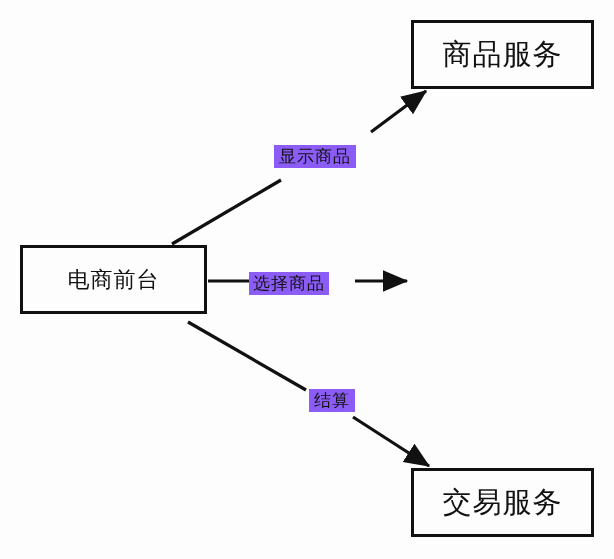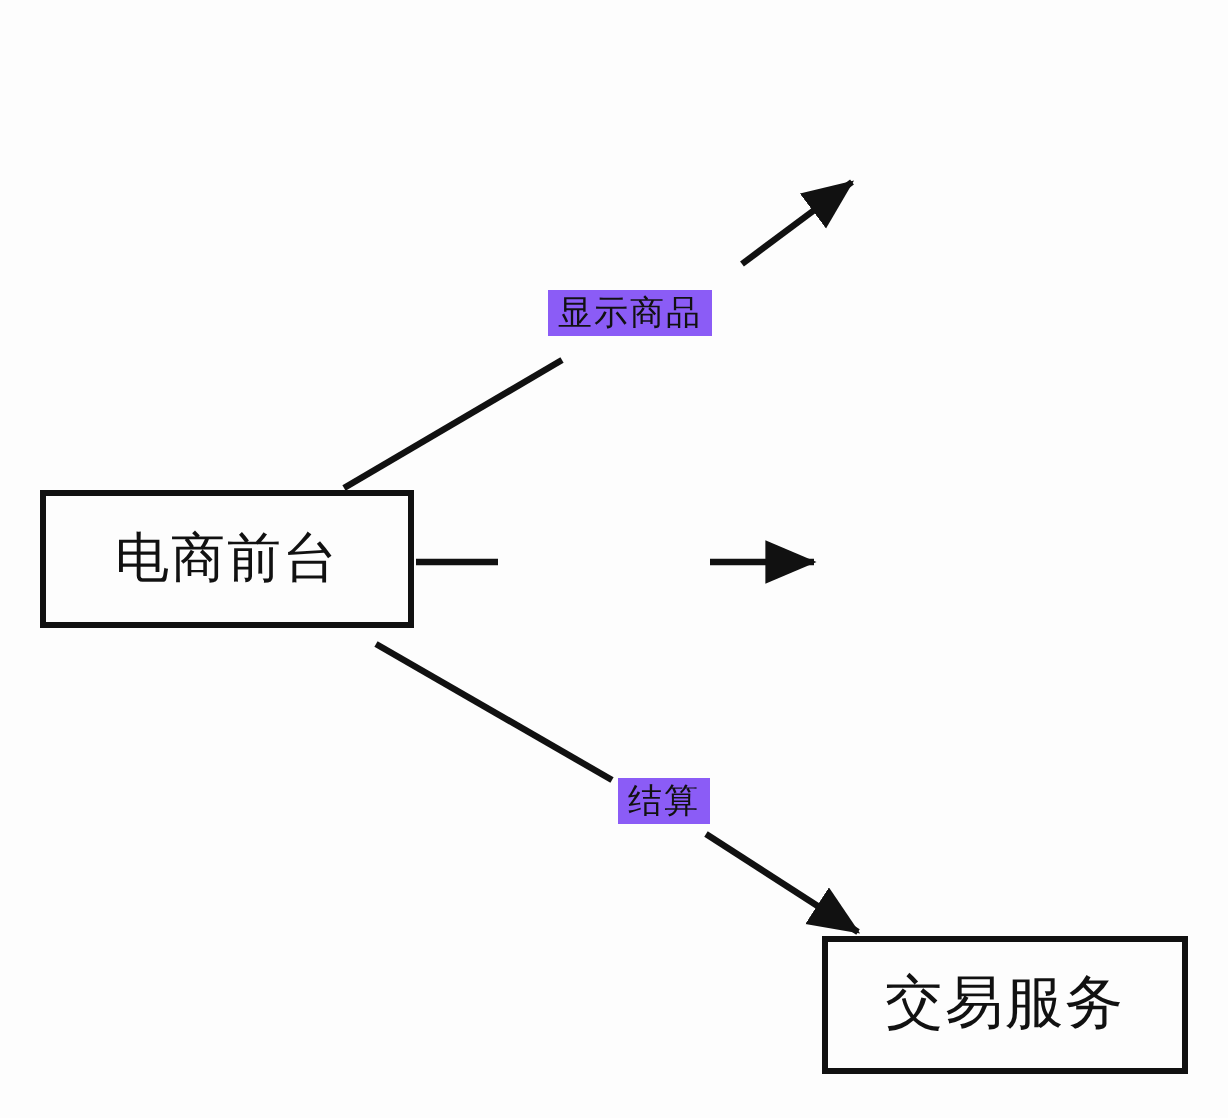--- a/index.html
+++ b/index.html
@@ -40,21 +40,21 @@
   }
   .node-label {
     display: block;
     line-height: 1;
   }
   #node-frontend {
     left: 20px;
     top: 245px;
     width: 187px;
     height: 69px;
-    font-size: 27px;
+    font-size: 22px;
   }
   #node-product {
     left: 411px;
     top: 20px;
     width: 183px;
     height: 69px;
     font-size: 29px;
   }
   #node-cart {
     left: 411px;
@@ -121,24 +121,28 @@
     <g>
       <line x1="188" y1="322" x2="306" y2="390" stroke="#111111" stroke-width="3.2"></line>
       <line x1="353" y1="417" x2="429" y2="466" stroke="#111111" stroke-width="3.2" marker-end="url(#arrowhead)"></line>
     </g>
   </svg>
 
   <div class="node" id="node-frontend">
     <span class="node-label">电商前台</span>
   </div>
 
+  <div class="node" id="node-product">
+    <span class="node-label">商品服务</span>
+  </div>
 
 
   <div class="node" id="node-trade">
     <span class="node-label">交易服务</span>
   </div>
 
   <div class="edge-label" id="edge-label-display">显示商品</div>
 
+  <div class="edge-label" id="edge-label-select">选择商品</div>
 
   <div class="edge-label" id="edge-label-checkout">结算</div>
 
 </div>
 
 </body></html>

